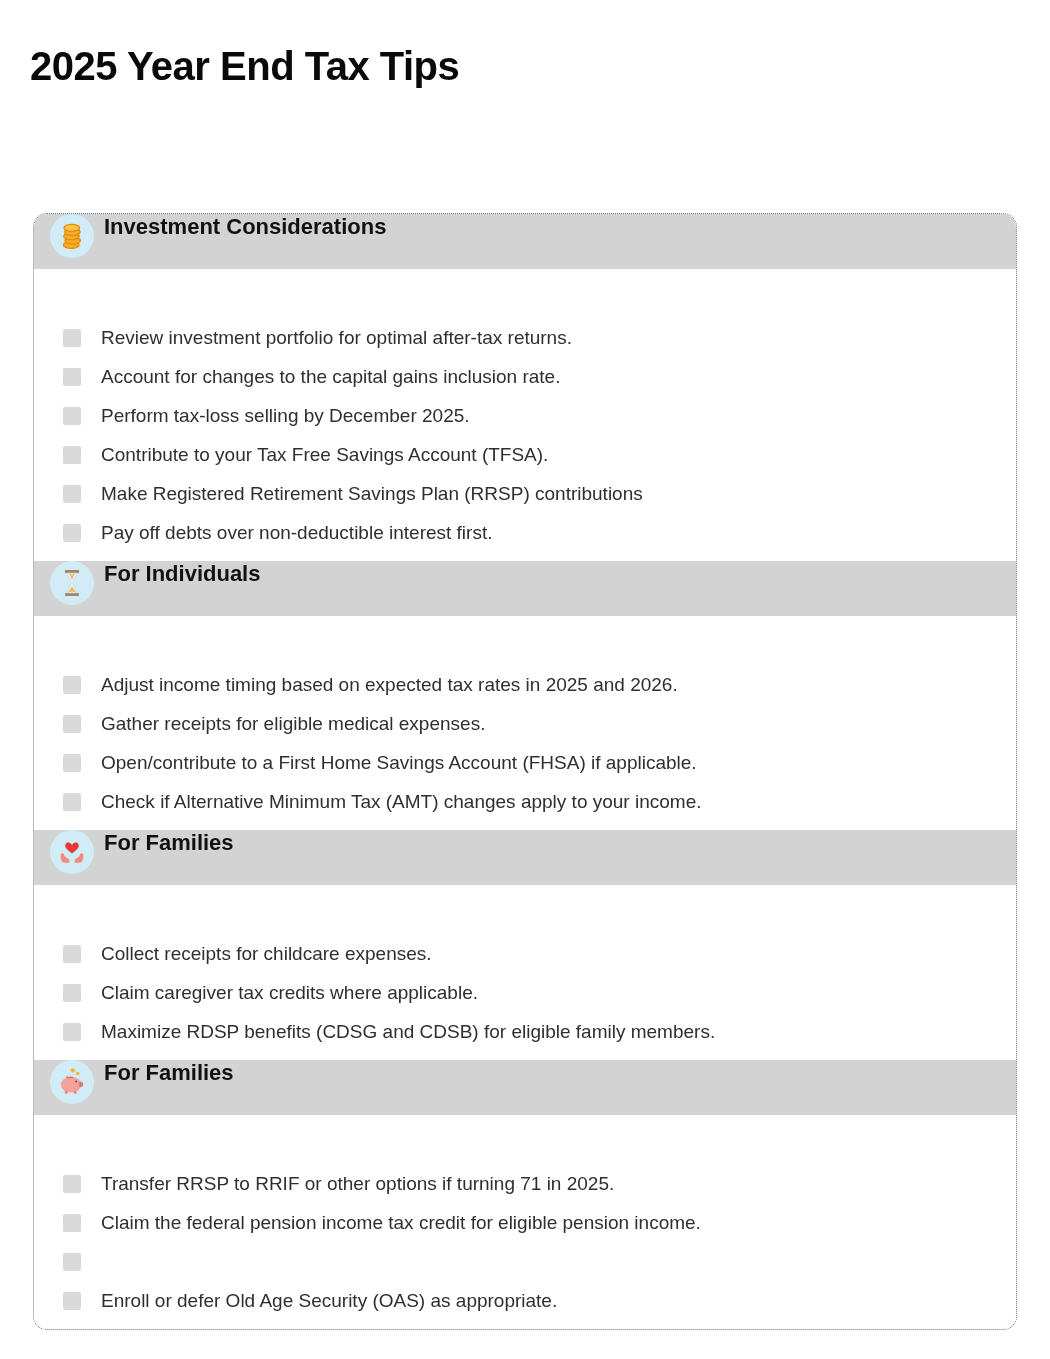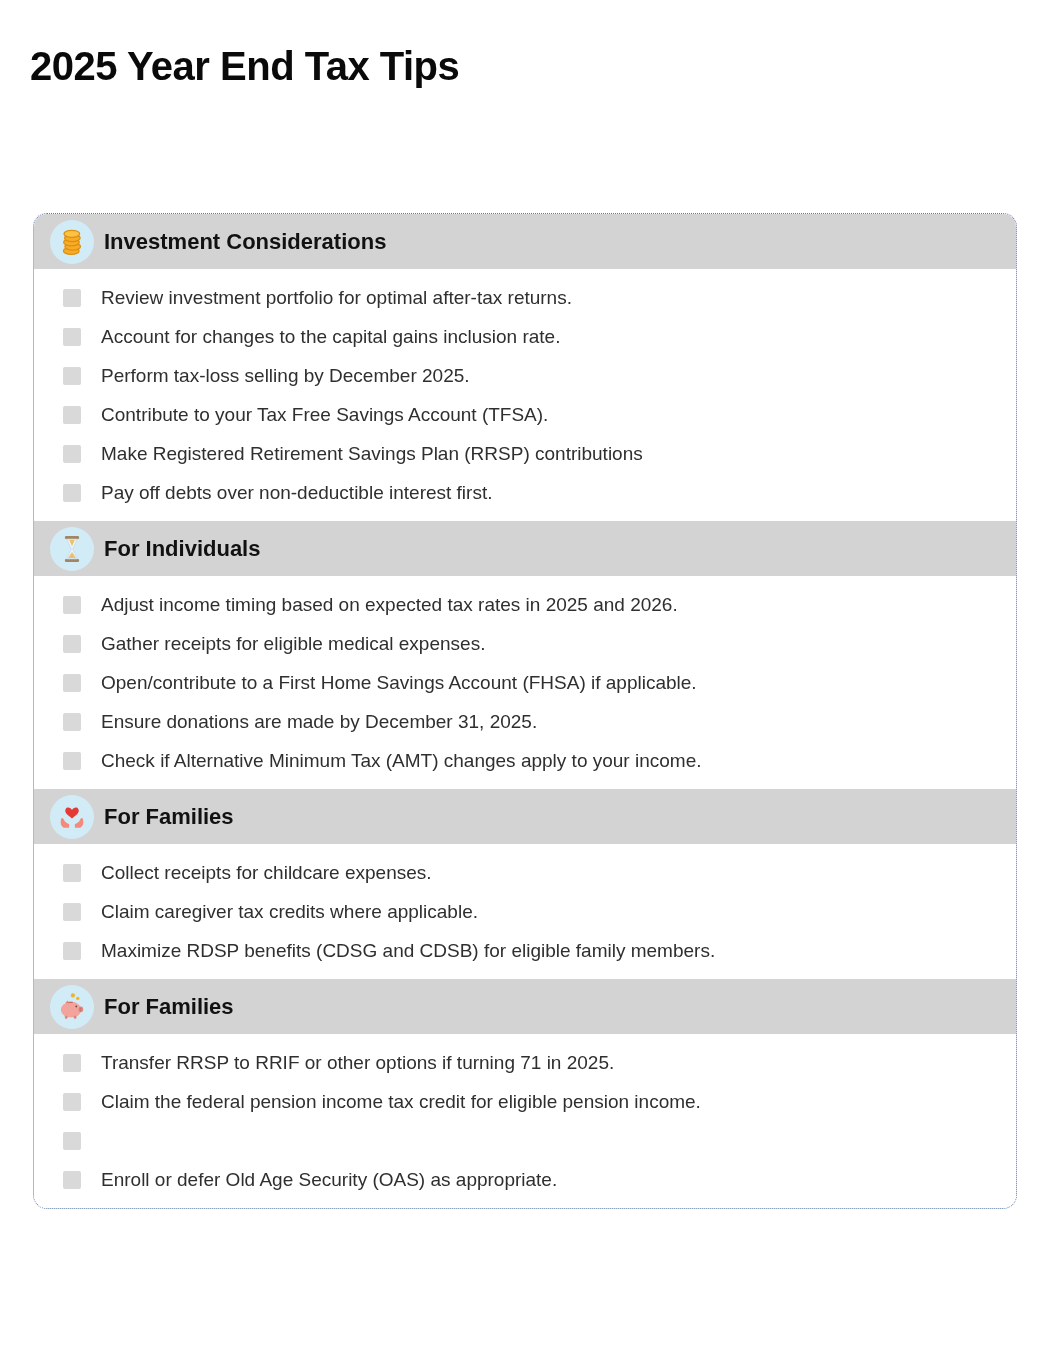--- a/index.html
+++ b/index.html
@@ -25,21 +25,20 @@
     border:1px dotted #5b79a8;
     border-radius:14px;
     overflow:hidden;
     background:#ffffff;
     box-sizing:border-box;
   }
   .section-header{
     height:55px;
     background:#d3d3d3;
     display:flex;
-    align-items:center;
     padding-left:16px;
   }
   .icon-badge{
     width:44px;height:44px;
     border-radius:50%;
     background:#d2ecf7;
     display:flex;
     align-items:center;
     justify-content:center;
     margin-right:10px;
@@ -47,20 +46,21 @@
   }
   .icon-badge svg{width:32px;height:32px;display:block;}
   .section-title{
     font-size:22px;
     font-weight:700;
     color:#111111;
   }
   .items{
     padding:9px 0 9px 0;
     background:#ffffff;
+    margin-top:40px;
   }
   .item{
     height:39px;
     display:flex;
     align-items:center;
     padding-left:29px;
   }
   .checkbox{
     width:18px;height:18px;
     background:#d9d9d9;
@@ -139,24 +139,20 @@
         <span class="checkbox"></span>
         <span class="item-label">Adjust income timing based on expected tax rates in 2025 and 2026.</span>
       </div>
       <div class="item">
         <span class="checkbox"></span>
         <span class="item-label">Gather receipts for eligible medical expenses.</span>
       </div>
       <div class="item">
         <span class="checkbox"></span>
         <span class="item-label">Open/contribute to a First Home Savings Account (FHSA) if applicable.</span>
-      </div>
-      <div class="item">
-        <span class="checkbox"></span>
-        <span class="item-label">Ensure donations are made by December 31, 2025.</span>
       </div>
       <div class="item">
         <span class="checkbox"></span>
         <span class="item-label">Check if Alternative Minimum Tax (AMT) changes apply to your income.</span>
       </div>
     </div>
 
     <div class="section-header">
       <span class="icon-badge">
         <svg viewBox="0 0 36 36">

